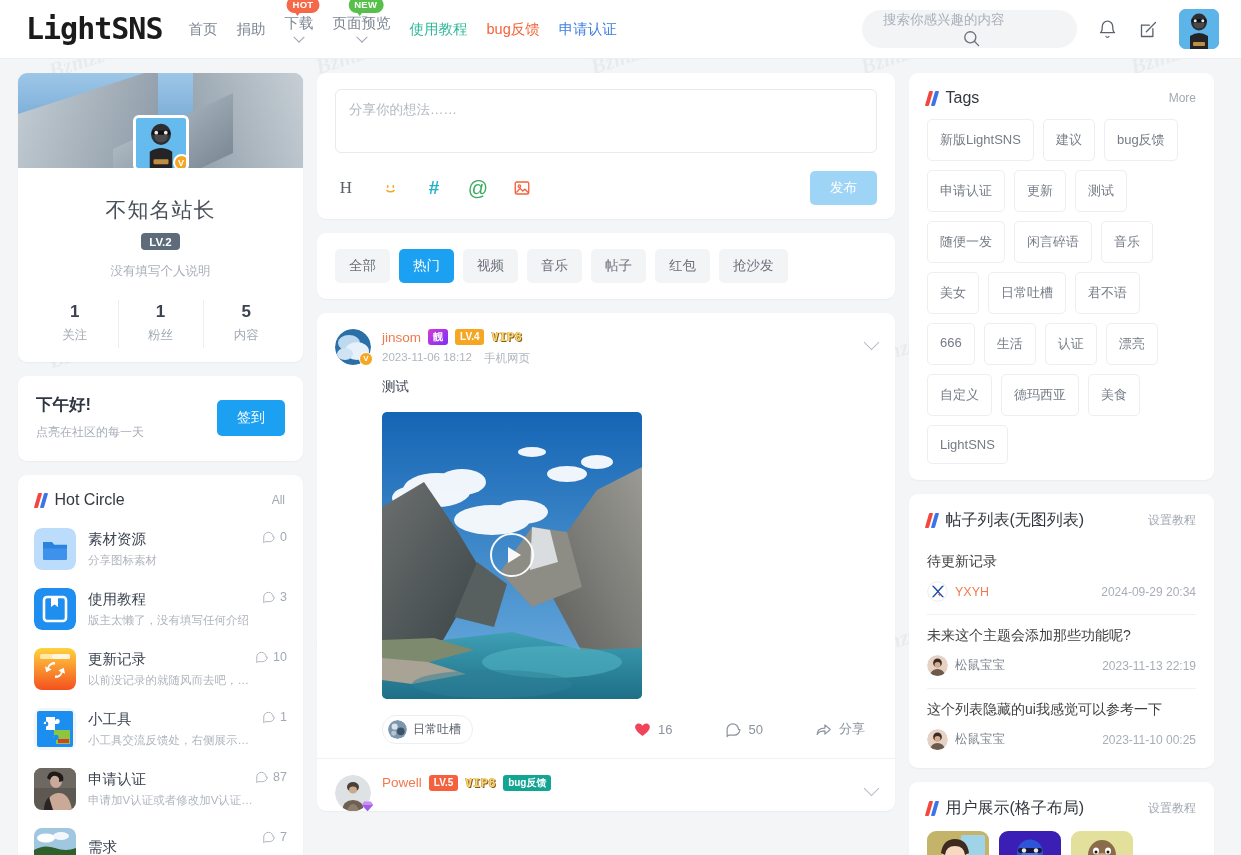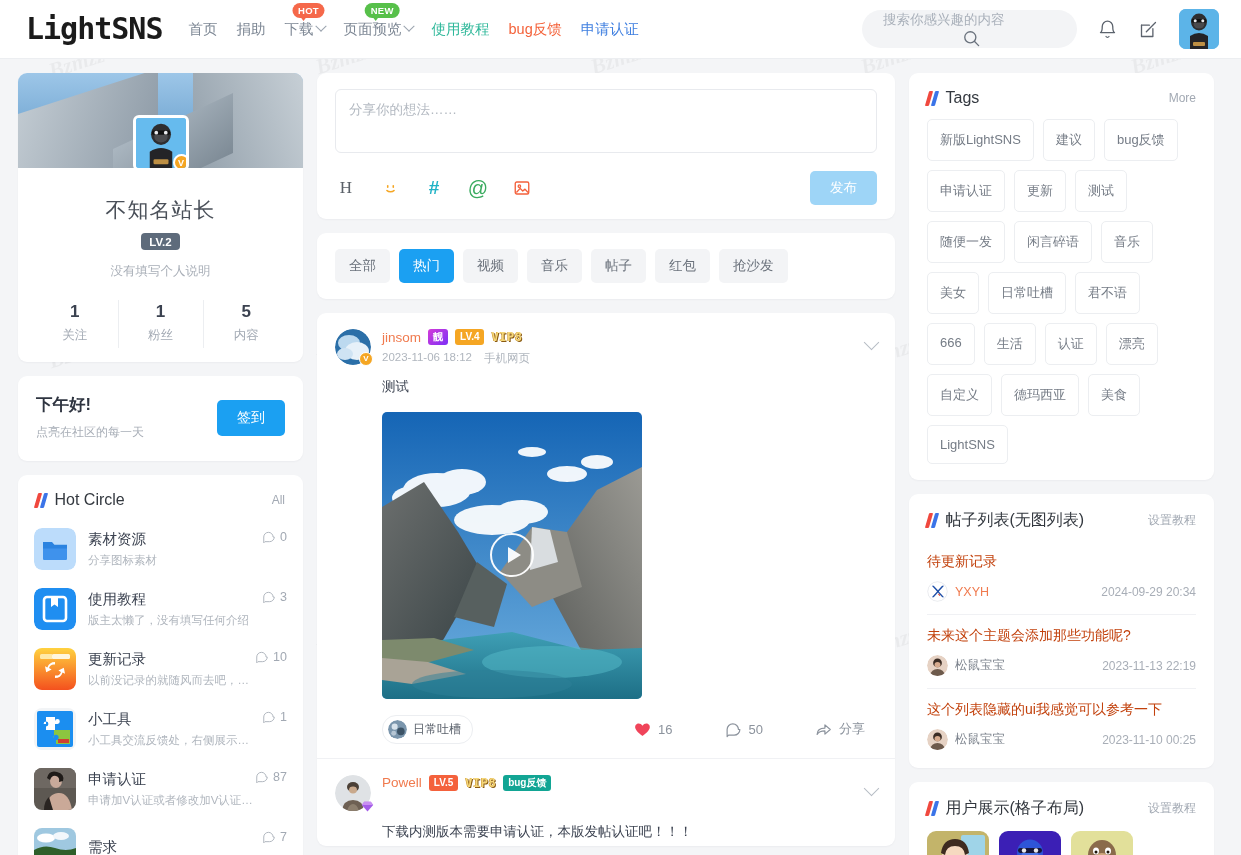--- a/index.html
+++ b/index.html
@@ -27,21 +27,21 @@
   .logo {
     font-family: "DejaVu Sans Mono", monospace;
     font-size: 30px; font-weight: 700; letter-spacing: -1px;
     color: #1b1b1b; margin-left: 26px; margin-right: 26px;
     line-height: 1;
   }
   .nav { display: flex; align-items: center; gap: 19px; position: relative; }
   .nav-item {
     font-size: 14.5px; color: #7d8794; cursor: pointer;
     position: relative; white-space: nowrap;
-    display: flex; align-items: center; gap: 3px;
+    display: flex; align-items: center; gap: 3px; flex-direction: column;
   }
   .nav-item.green { color: #2fb89a; }
   .nav-item.orange { color: #f4623a; }
   .nav-item.blue { color: #3f7fe0; }
   .caret {
     display:inline-block; width:8px; height:8px;
     border-right:1.6px solid #9aa3ae; border-bottom:1.6px solid #9aa3ae;
     transform: rotate(45deg) translate(-2px,-2px);
   }
   .badge-tip {
@@ -237,21 +237,21 @@
   .tags-wrap { padding: 2px 18px 16px; display:flex; flex-wrap:wrap; gap:9px; }
   .tag-chip {
     border:1px solid #eceef1; border-radius:5px; padding:11px 12px;
     font-size:13px; color:#757c86; cursor:pointer; background:#fff;
   }
 
   
   .pl-list { padding: 0 18px 6px; }
   .pl-item { padding: 10px 0 12px; }
   .pl-item + .pl-item { border-top:1px solid #f0f1f4; }
-  .pl-title { font-size:14px; color:#c2410c; cursor:pointer; line-height:1.5;}
+  .pl-title { font-size:14px; color:#404040; cursor:pointer; line-height:1.5;}
   .pl-meta { display:flex; align-items:center; margin-top:9px; }
   .pl-av { width:21px;height:21px;border-radius:50%; overflow:hidden; margin-right:7px; flex:none;}
   .pl-user { font-size:12.5px; color:#f07a4e; }
   .pl-user.grey { color:#7a818b; }
   .pl-time { margin-left:auto; font-size:12px; color:#a8aeb7; }
 
   
   .ug { padding: 2px 18px 18px; display:flex; gap:10px; flex-wrap:wrap;}
   .ug-cell { width:62px; height:62px; border-radius:9px; overflow:hidden; cursor:pointer;}
 
@@ -719,23 +719,20 @@
             <div class="ph-main">
               <div class="ph-row1">
                 <span class="uname">Powell</span>
                 <span class="tag-sm tag-lv5">LV.5</span>
                 <span class="tag-vip">VIP8</span>
                 <span class="tag-sm tag-jzmb">bug反馈</span>
               </div>
             </div>
             <span class="chev"></span>
           </div>
-          <div class="post-body">
-            <div class="post-text">下载内测版本需要申请认证，本版发帖认证吧！！！</div>
-          </div>
         </div>
 
       </div>
     </div>
 
     <div class="col-right">
 
       <div class="card" style="margin-bottom:14px;">
         <div class="sec-head">
           <span class="slash">

